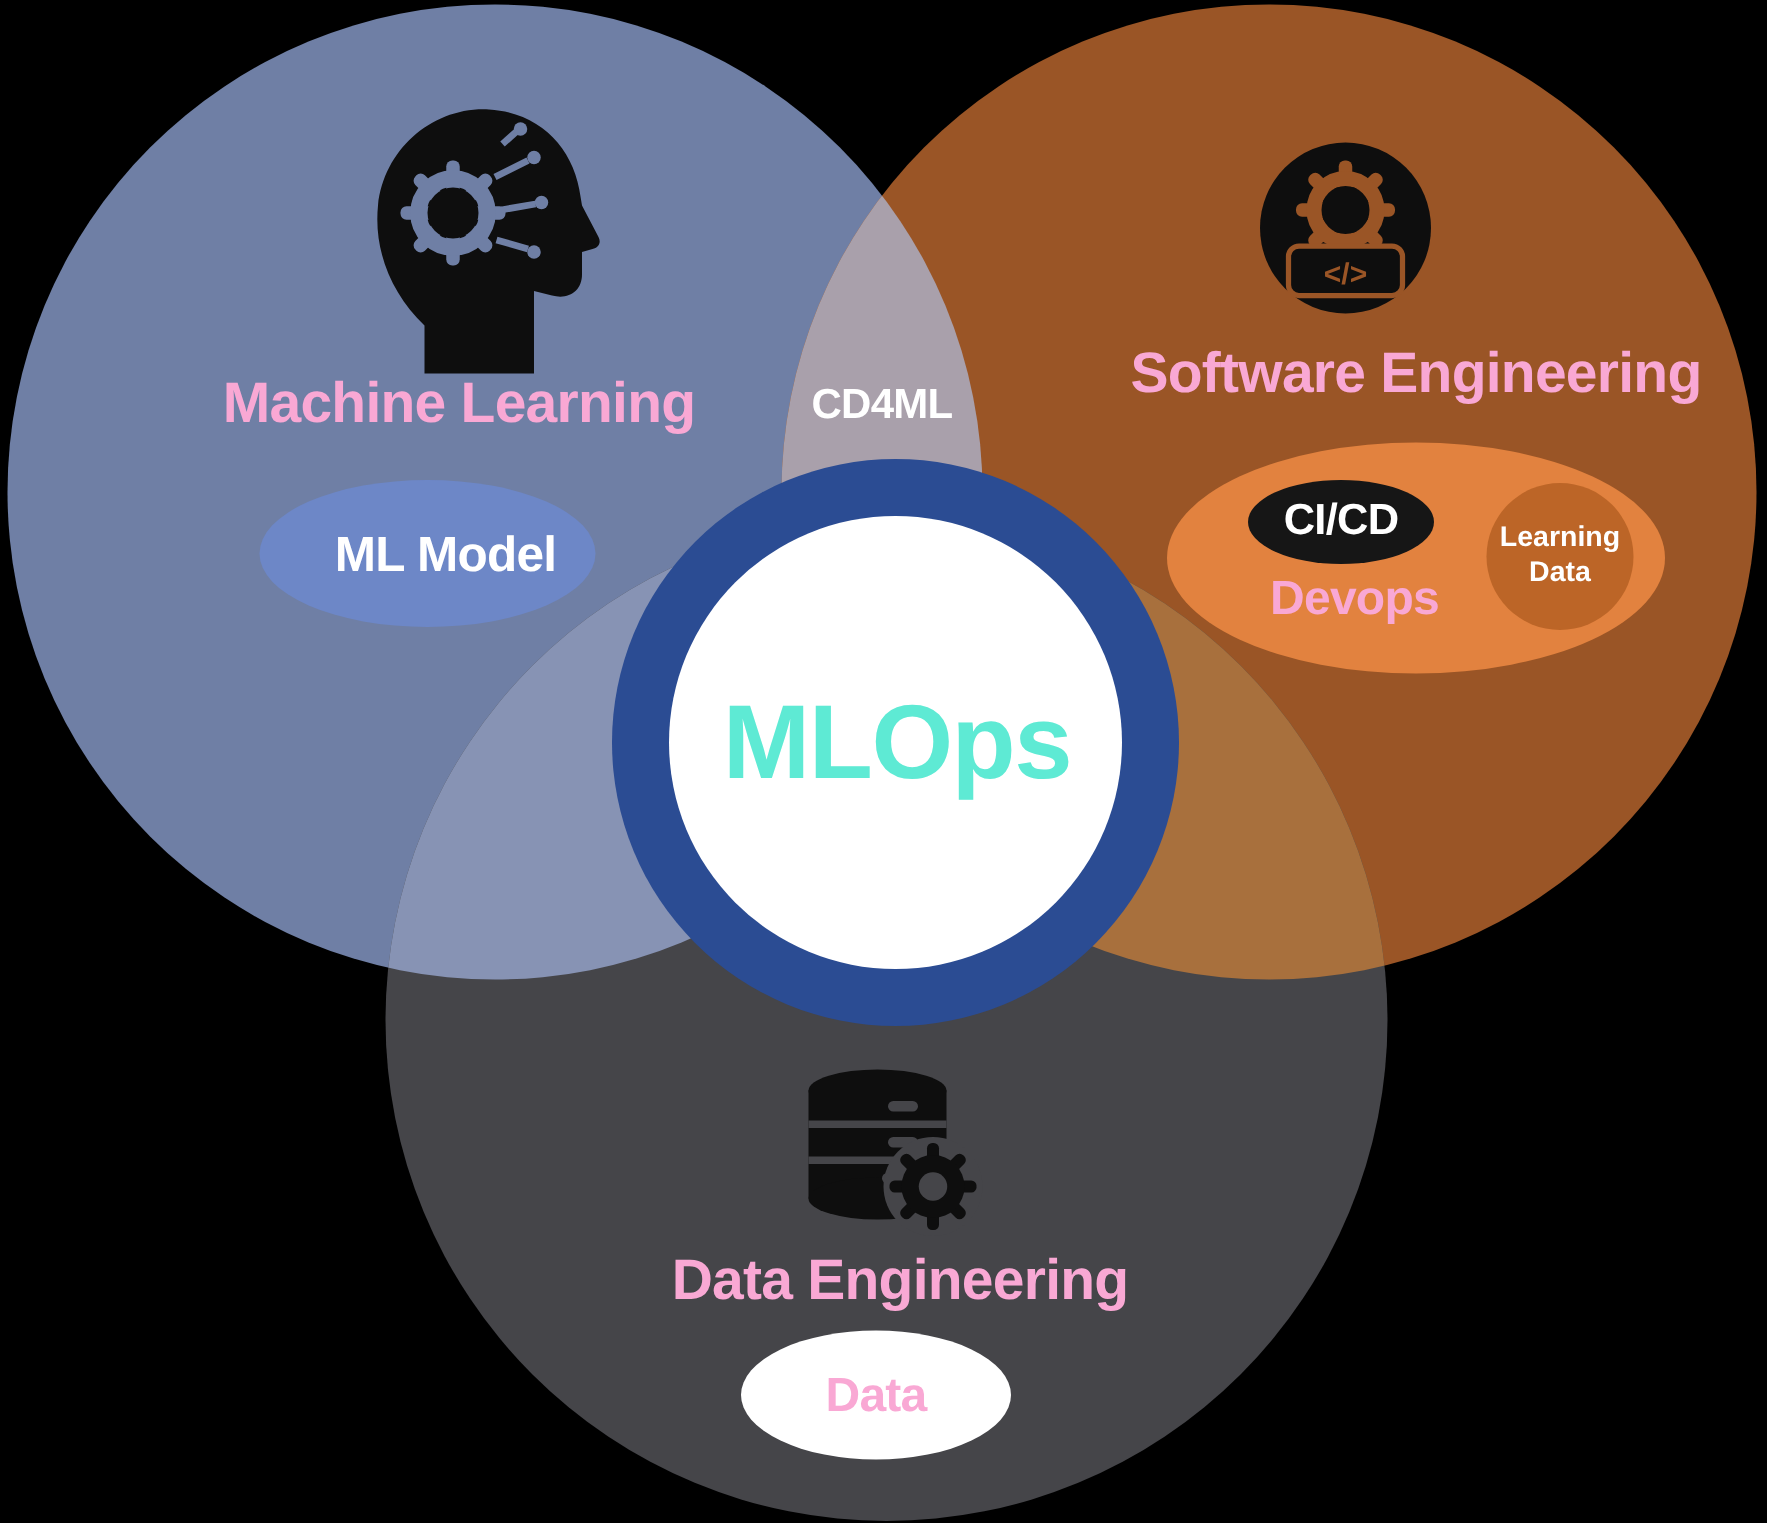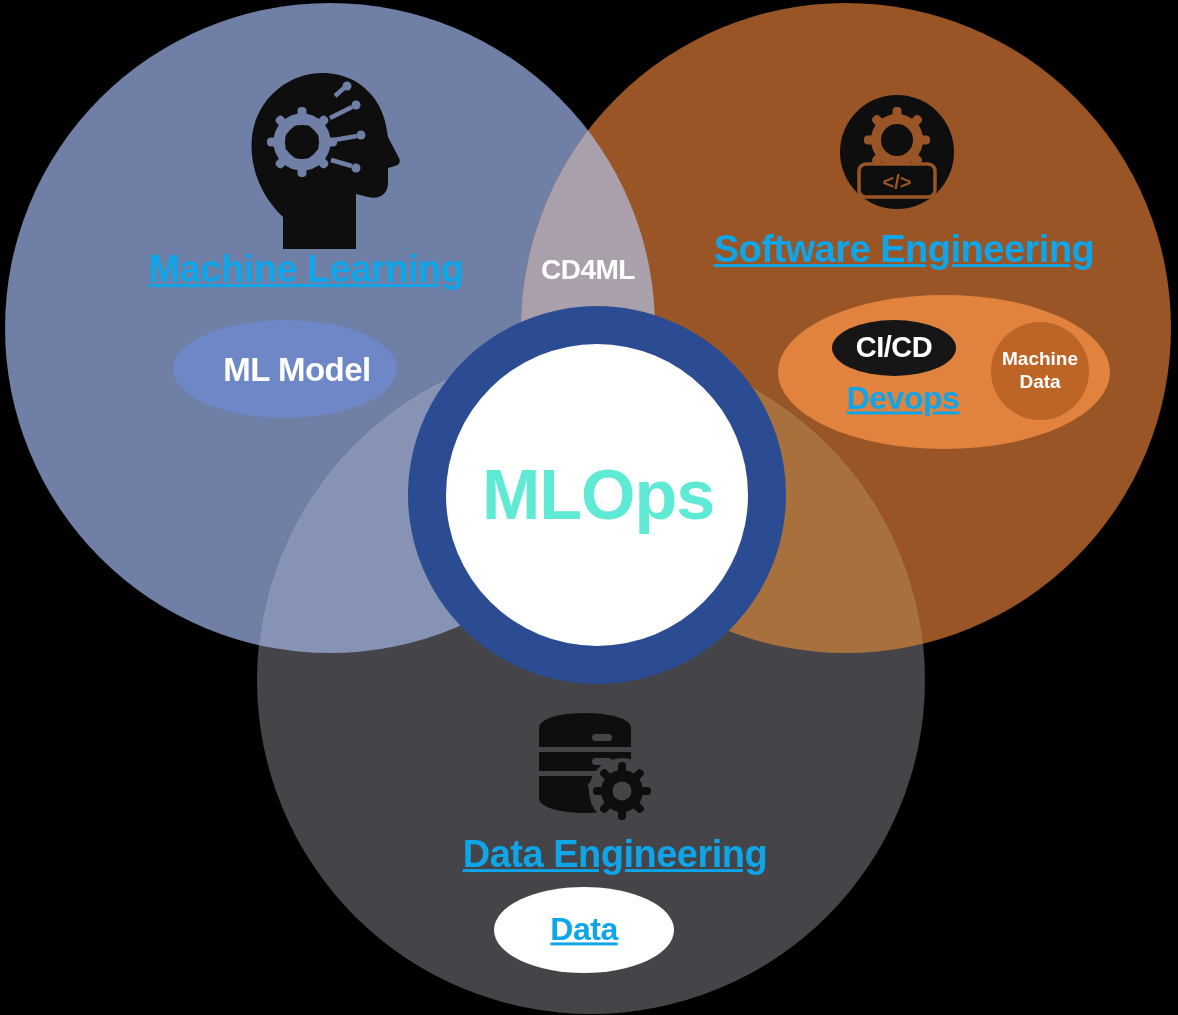--- a/index.html
+++ b/index.html
@@ -12,21 +12,21 @@
   }
   .stage svg.scene{position:absolute;left:0;top:0;width:1178px;height:1015px;}
   .lbl{
     position:absolute;
     transform:translate(-50%,-50%);
     font-weight:800;
     white-space:nowrap;
     letter-spacing:-0.5px;
     line-height:1.1;
   }
-  .lbl.dark{color:#0ea5e9;text-decoration:underline;}
+  .lbl.dark{color:#f9a8d4;}
   .lbl.light{color:#ffffff;}
   .lbl.center-title{font-size:70px;letter-spacing:-1px;color:#5eead4;}
   .lbl.region-title{font-size:38px;}
   .lbl.cd4ml{font-size:28px;}
   .lbl.tag-ml-model{font-size:33px;}
   .lbl.tag-cicd{font-size:29px;}
   .lbl.tag-devops{font-size:32px;}
   .lbl.tag-data{font-size:32px;}
   .lbl.tag-pipeline{font-size:19px;text-align:center;white-space:normal;width:90px;line-height:1.2;letter-spacing:0;}
   .lbl.tag-pipeline span{display:block;}
@@ -123,34 +123,34 @@
         <rect x="618" y="762" width="8" height="58" rx="3.5" transform="rotate(90 622 791)" fill="#0E0E0E"></rect>
         <rect x="618" y="762" width="8" height="58" rx="3.5" transform="rotate(135 622 791)" fill="#0E0E0E"></rect>
         <circle cx="622" cy="791" r="21" fill="#0E0E0E"></circle>
         <circle cx="622" cy="791" r="9.5" fill="#454549"></circle>
       </g>
     </g>
   </svg>
 
   <div class="lbl region-title dark" style="left:306px;top:270px;">Machine Learning</div>
 
-  <div class="lbl region-title dark" style="left:904px;top:250px;">Software Engineering</div>
+  <div class="lbl region-title dark" style="left:944px;top:250px;">Software Engineering</div>
 
-  <div class="lbl region-title dark" style="left:615px;top:855px;">Data Engineering</div>
+  <div class="lbl region-title dark" style="left:600px;top:855px;">Data Engineering</div>
 
   <div class="lbl cd4ml light" style="left:588px;top:270px;">CD4ML</div>
 
   <div class="lbl center-title" style="left:598px;top:495px;">MLOps</div>
 
   <div class="lbl tag-ml-model light" style="left:285px;top:370px;margin-left:12px;">ML Model</div>
 
   <div class="lbl tag-cicd light" style="left:894px;top:348px;">CI/CD</div>
 
   <div class="lbl tag-devops dark" style="left:903px;top:399px;text-align:center;">Devops</div>
 
   <div class="lbl tag-pipeline light" style="left:1040px;top:371px;">
-    <span>Machine</span>
+    <span>Learning</span>
     <span>Data</span>
   </div>
 
   <div class="lbl tag-data dark" style="left:584px;top:930px;">Data</div>
 
 </div>
 
 </body></html>

